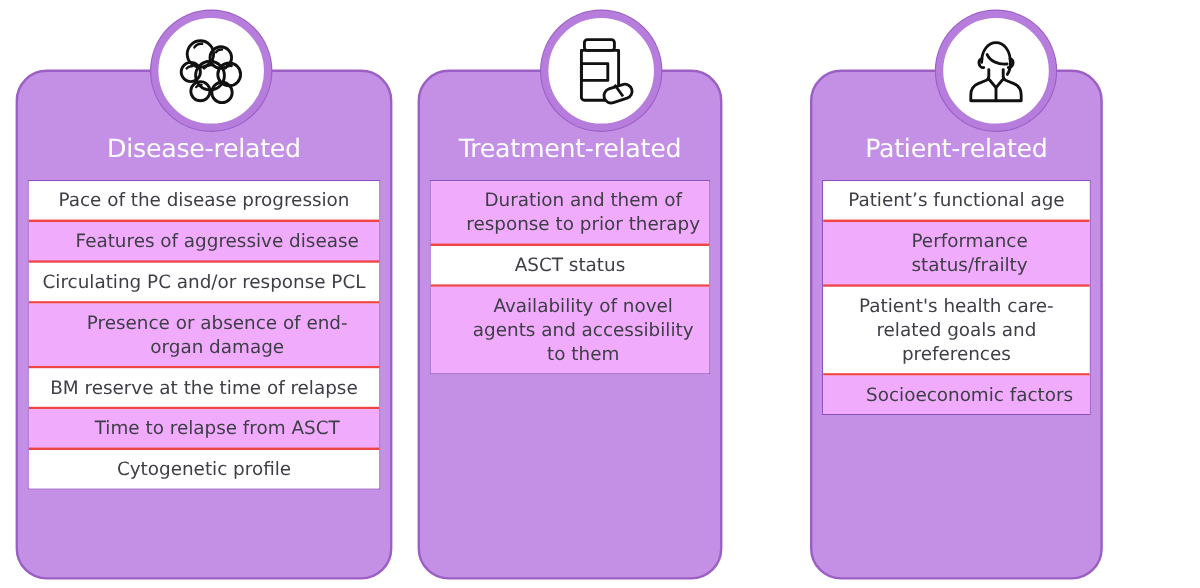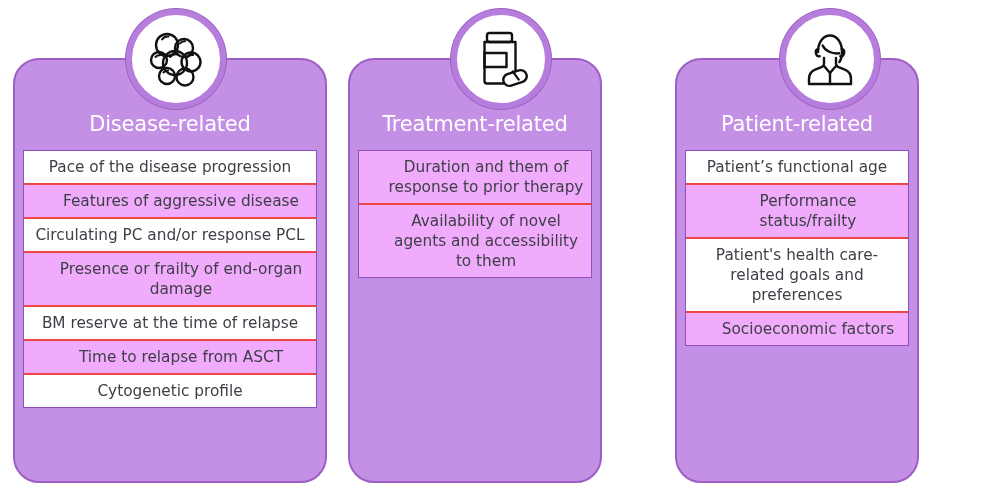--- a/index.html
+++ b/index.html
@@ -99,31 +99,32 @@
 <body>
 
 <div id="board">
 
   <div class="card c1">
     <div class="card-title">Disease-related</div>
     <div class="table">
       <div class="row odd">Pace of the disease progression</div>
       <div class="row even">Features of aggressive disease</div>
       <div class="row odd">Circulating PC and/or response PCL</div>
-      <div class="row even">Presence or frailty of end-organ damage</div>
+      <div class="row even">Presence or absence of end-organ damage</div>
       <div class="row odd">BM reserve at the time of relapse</div>
       <div class="row even">Time to relapse from ASCT</div>
       <div class="row odd">Cytogenetic profile</div>
     </div>
   </div>
 
   <div class="card c2">
     <div class="card-title">Treatment-related</div>
     <div class="table">
       <div class="row even">Duration and them of response to prior therapy</div>
+      <div class="row odd">ASCT status</div>
       <div class="row even">Availability of novel agents and accessibility to them</div>
     </div>
   </div>
 
   <div class="card c3">
     <div class="card-title">Patient-related</div>
     <div class="table">
       <div class="row odd">Patient’s functional age</div>
       <div class="row even">Performance status/frailty</div>
       <div class="row odd">Patient's health care-related goals and preferences</div>

